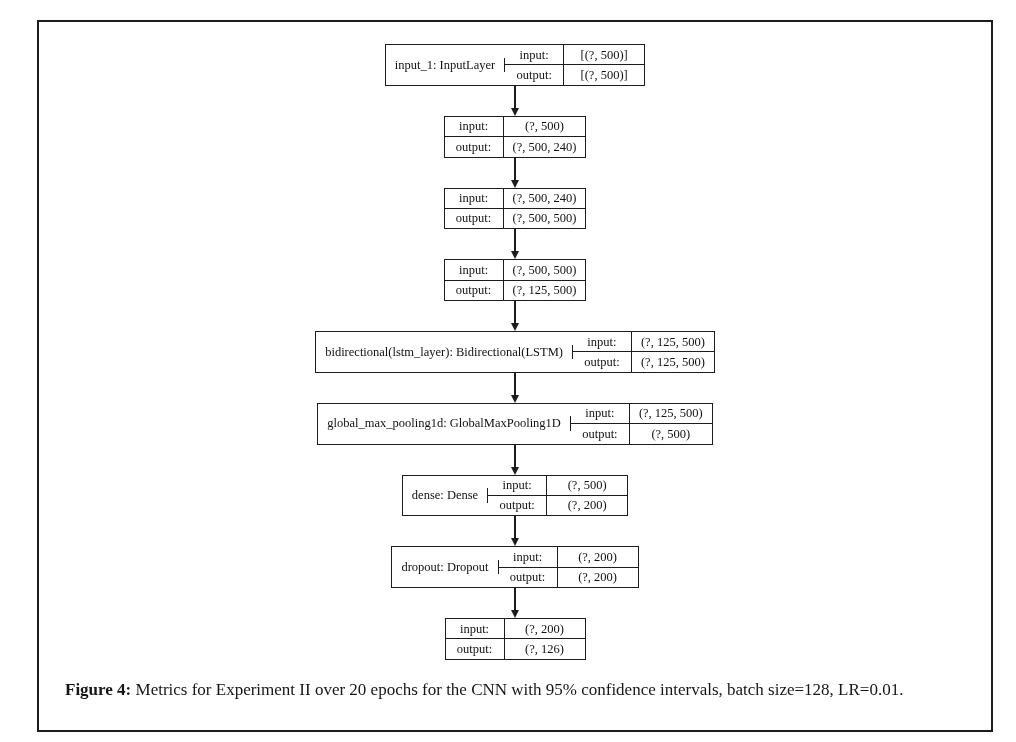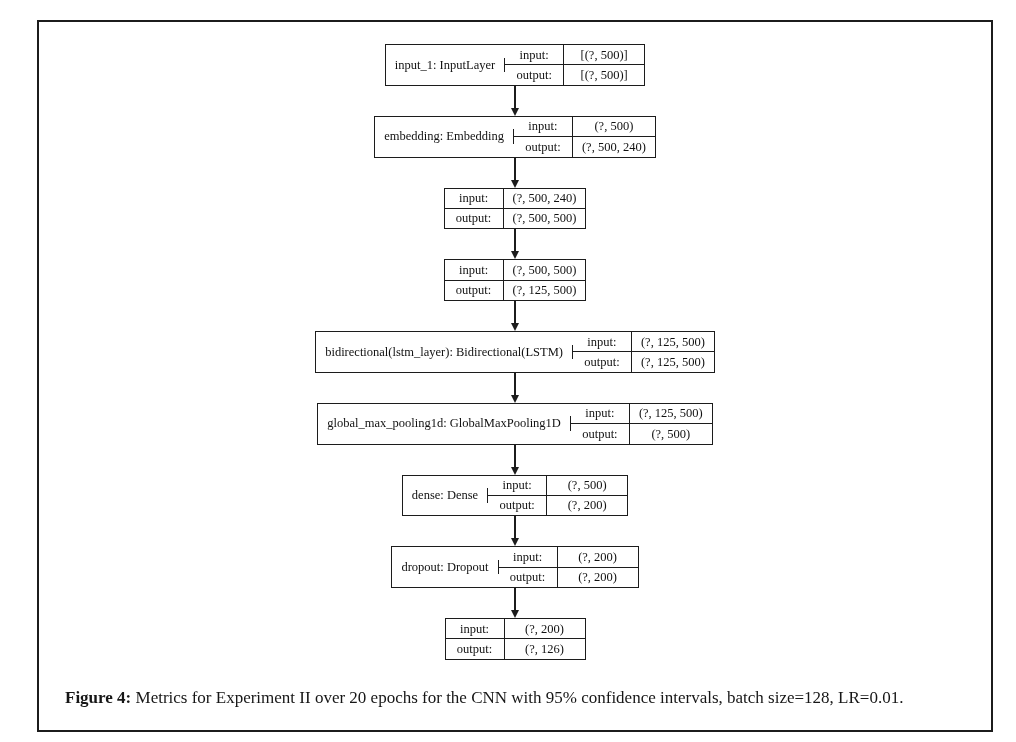--- a/index.html
+++ b/index.html
@@ -78,21 +78,21 @@
     background: #1c1c1c;
   }
   .arrow-head {
     width: 0;
     height: 0;
     border-left: 4.5px solid transparent;
     border-right: 4.5px solid transparent;
     border-top: 8px solid #1c1c1c;
   }
   .caption {
-    margin: 26px 34px 0 26px;
+    margin: 18px 34px 0 26px;
     font-size: 17px;
     line-height: 1.42;
     text-align: justify;
     color: #161616;
   }
   .caption-label {
     font-weight: bold;
   }
 </style>
 </head>
@@ -109,21 +109,20 @@
       <div class="io-cell value row2 io-output-value">[(?, 500)]</div>
     </div>
   </div>
 
   <div class="arrow">
     <div class="arrow-line"></div>
     <div class="arrow-head"></div>
   </div>
 
   <div class="node">
-    <div class="node-name name-cell">embedding: Embedding</div>
     <div class="node-io">
       <div class="io-cell label io-input-label">input:</div>
       <div class="io-cell value io-input-value">(?, 500)</div>
       <div class="io-cell label row2 io-output-label">output:</div>
       <div class="io-cell value row2 io-output-value">(?, 500, 240)</div>
     </div>
   </div>
 
   <div class="arrow">
     <div class="arrow-line"></div>

